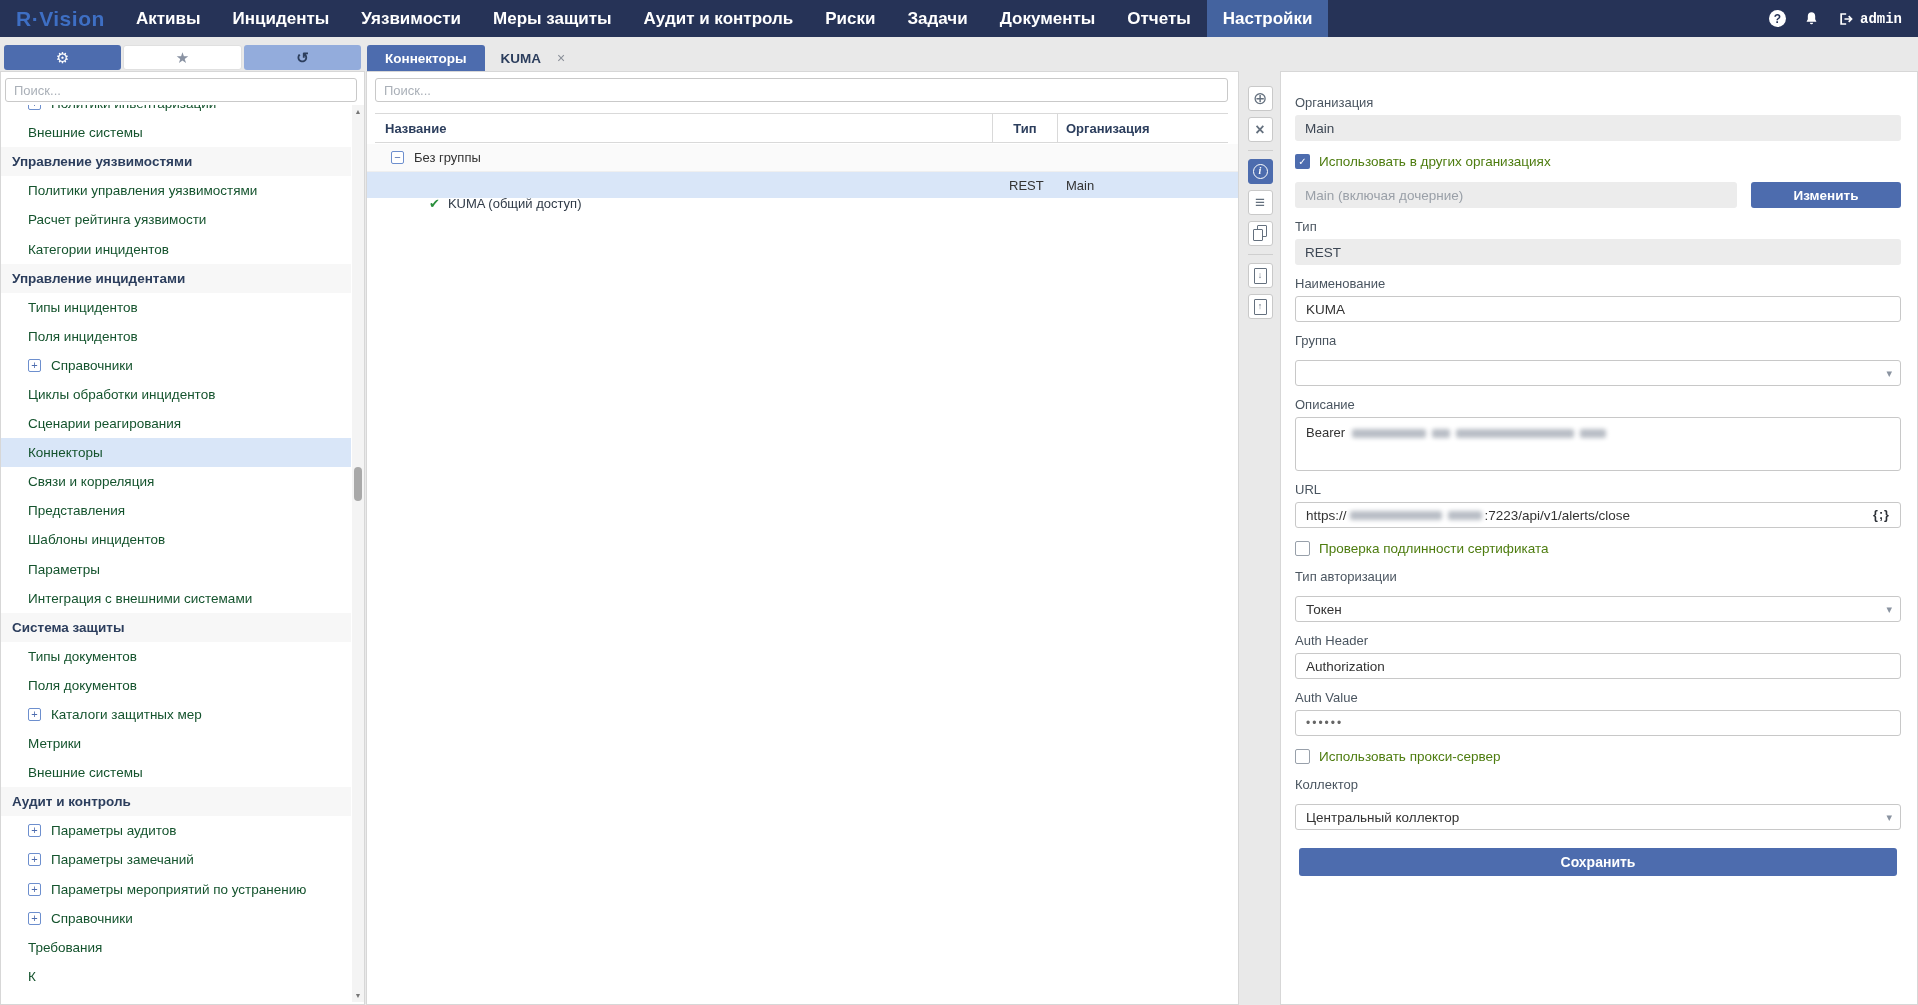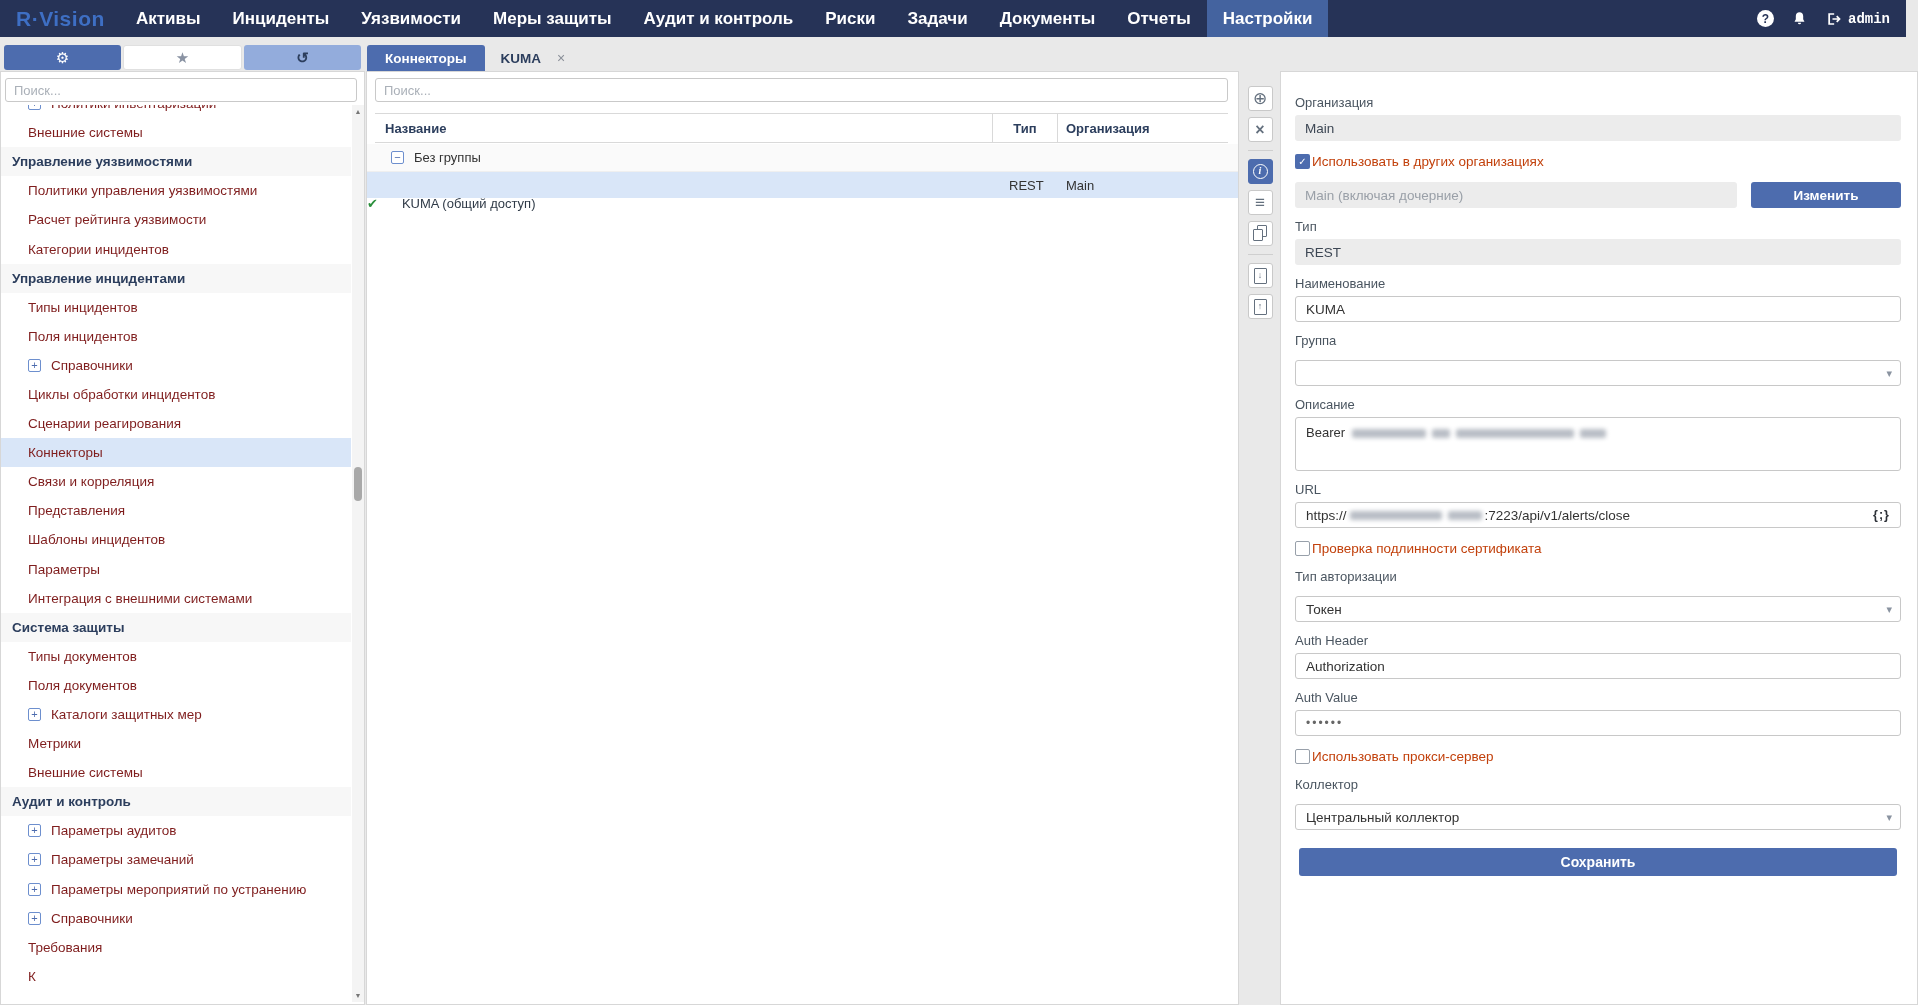--- a/index.html
+++ b/index.html
@@ -1,19 +1,19 @@
 <!DOCTYPE html>
 <html><head>
 <meta charset="utf-8">
 <style>
   html,body{margin:0;padding:0;background:#e9e9e9;font-family:"Liberation Sans",sans-serif;}
   #app{position:relative;width:1918px;height:1005px;overflow:hidden;background:#e9e9e9;}
 
   
-  .topnav{position:absolute;left:0;top:0;right:12px;height:37px;background:#263357;display:flex;align-items:stretch;color:#fff;z-index:5;}
+  .topnav{position:absolute;left:0;top:0;right:0;height:37px;background:#263357;display:flex;align-items:stretch;color:#fff;z-index:5;}
   .logo{display:flex;align-items:center;margin-left:16px;font-size:21px;font-weight:bold;color:#3e6fc4;letter-spacing:.5px;width:104px;}
   .nav-items{display:flex;align-items:stretch;}
   .nav-item{display:flex;align-items:center;padding:0 16px;font-weight:bold;font-size:17px;cursor:pointer;white-space:nowrap;}
   .nav-item.active{background:#44639f;}
   .nav-right{margin-left:auto;display:flex;align-items:center;gap:17px;padding-right:16px;}
   .ic-help{width:17px;height:17px;background:#fff;color:#263357;border-radius:50%;display:flex;align-items:center;justify-content:center;font-weight:bold;font-size:12px;}
   .ic-help::before{content:"?";}
   .admin-box{display:flex;align-items:center;gap:6px;font-weight:bold;font-size:14px;font-family:Liberation Mono, monospace;}
 
   
@@ -25,21 +25,21 @@
   .ic-gear::before{content:"⚙";}
   .ic-star::before{content:"★";}
   .ic-hist::before{content:"↺";}
 
   
   .sidebar{position:absolute;left:0;top:71px;bottom:0;width:365px;background:#fff;border:1px solid #d7d7d7;border-top:1px solid #d7d7d7;box-sizing:border-box;}
   .search-input{border:1px solid #c9c9c9;border-radius:3px;height:24px;box-sizing:border-box;padding:0 8px;font-size:13px;color:#1d4ed8;font-family:"Liberation Sans",sans-serif;outline:none;background:#fff;}
   .search-input::placeholder{color:#aab0b8;}
   .sb-search{position:absolute;left:4px;top:6px;width:352px;}
   .tree{position:absolute;left:0;right:13px;top:33px;bottom:0;overflow:hidden;}
-  .tree-row{height:29.1px;display:flex;align-items:center;font-size:13.5px;color:#7f1d1d;padding-left:27px;cursor:pointer;box-sizing:border-box;}
+  .tree-row{height:29.1px;display:flex;align-items:center;font-size:13.5px;color:#14532d;padding-left:27px;cursor:pointer;box-sizing:border-box;}
   .tree-row.header{padding-left:11px;font-weight:bold;color:#2c3e5d;background:#f7f7f7;}
   .tree-row.selected{background:#d9e6f8;}
   .tree-row.first{margin-top:-16px;}
   .sq{width:13px;height:13px;border:1px solid #6d8fce;border-radius:2px;background:#fff;color:#4d6cae;font-size:11px;line-height:11px;text-align:center;margin-right:10px;flex:none;box-sizing:border-box;}
   .sq-plus::before{content:"+";}
   .sq-minus::before{content:"−";}
   .sb-scroll{position:absolute;right:0;top:33px;bottom:2px;width:12px;background:#f4f4f4;}
   .sb-up,.sb-down{position:absolute;left:0;width:12px;text-align:center;font-size:7px;color:#777;cursor:pointer;}
   .sb-up{top:3px;}
   .sb-down{bottom:3px;}
@@ -57,21 +57,21 @@
   .mid-search{position:absolute;left:8px;top:6px;right:10px;}
   .mid-search .search-input{width:100%;}
   .tbl-head{position:absolute;left:8px;right:10px;top:41px;height:30px;border-top:1px solid #d9d9d9;border-bottom:1px solid #d9d9d9;display:flex;align-items:center;font-weight:bold;font-size:13px;color:#2c3e5d;box-sizing:border-box;}
   .th-name{width:618px;padding-left:10px;border-right:1px solid #d9d9d9;align-self:stretch;display:flex;align-items:center;box-sizing:border-box;}
   .th-type{width:65px;text-align:center;border-right:1px solid #d9d9d9;align-self:stretch;display:flex;align-items:center;justify-content:center;box-sizing:border-box;}
   .th-org{flex:1;padding-left:8px;}
   .tbl-rows{position:absolute;left:0;right:0;top:72px;}
   .row-group{height:27px;background:#fafafa;border-bottom:1px solid #efefef;display:flex;align-items:center;font-size:13px;color:#333;padding-left:24px;cursor:pointer;}
   .row-group .sq{margin-right:10px;}
   .row-item{height:26px;background:#d9e6f8;display:flex;align-items:center;font-size:13px;color:#2f3a47;cursor:pointer;}
-  .cell-name{width:626px;display:flex;align-items:center;gap:24px;box-sizing:border-box;margin-top:37px;}
+  .cell-name{width:626px;padding-left:62px;display:flex;align-items:center;gap:8px;box-sizing:border-box;margin-top:37px;}
   .cell-type{width:65px;padding-left:16px;box-sizing:border-box;color:#333;}
   .cell-org{padding-left:8px;color:#333;}
   .ic-check{color:#2a8f3c;font-size:13px;line-height:1;}
   .ic-check::before{content:"✔";}
 
   
   .toolbar{position:absolute;left:1247px;top:86px;width:26px;display:flex;flex-direction:column;align-items:center;}
   .tb-btn{width:25px;height:25px;background:#fff;border:1px solid #c9c9c9;border-radius:3px;display:flex;align-items:center;justify-content:center;color:#64707e;margin-bottom:6px;cursor:pointer;box-sizing:border-box;}
   .tb-btn.active{background:#4d6cae;border-color:#4d6cae;color:#fff;}
   .tb-sep{width:25px;border-top:1px solid #cfcfcf;margin:2px 0 8px;}
@@ -93,21 +93,21 @@
   .flabel{font-size:13px;color:#4a5560;margin:11px 0 5px;}
   .flabel.firstlbl{margin-top:13px;}
   .finput{height:26px;box-sizing:border-box;display:flex;align-items:center;padding:0 10px;font-size:13.5px;border-radius:3px;position:relative;}
   .disabledf{background:#ececec;color:#3d4754;}
   .disabledf.ghost{color:#9aa0a8;}
   .editable{background:#fff;border:1px solid #c8c8c8;color:#333;}
   .frow{display:flex;gap:14px;align-items:center;}
   .frow .finput{flex:1;}
   .btn{background:#4d6cae;color:#fff;font-weight:bold;border:none;border-radius:3px;cursor:pointer;font-family:"Liberation Sans",sans-serif;}
   .btn-change{width:150px;height:26px;font-size:13.5px;flex:none;}
-  .chk-row{display:flex;align-items:center;gap:2px;margin:13px 0;font-size:13.5px;color:#c2410c;cursor:pointer;}
+  .chk-row{display:flex;align-items:center;gap:9px;margin:13px 0;font-size:13.5px;color:#4d7c0f;cursor:pointer;}
   .chk{width:15px;height:15px;border-radius:2px;box-sizing:border-box;flex:none;}
   .chk.on{background:#4d6cae;color:#fff;display:flex;align-items:center;justify-content:center;font-size:10px;}
   .chk.on::before{content:"✓";}
   .chk.off{background:#fff;border:1px solid #98a0aa;}
   .selectf{cursor:pointer;margin-top:12px;}
   .caret{position:absolute;right:8px;color:#8a93a0;font-size:11px;}
   .caret::before{content:"▾";}
   .ftext{height:54px;border:1px solid #c8c8c8;border-radius:3px;padding:7px 10px;font-size:13px;color:#333;box-sizing:border-box;}
   .blur{display:inline-block;height:9px;border-radius:2px;background:#b9bec6;filter:blur(2px);vertical-align:middle;margin:0 3px;}
   .url-icon{margin-left:auto;font-weight:bold;color:#2b2f36;font-size:12.5px;letter-spacing:1px;cursor:pointer;}

